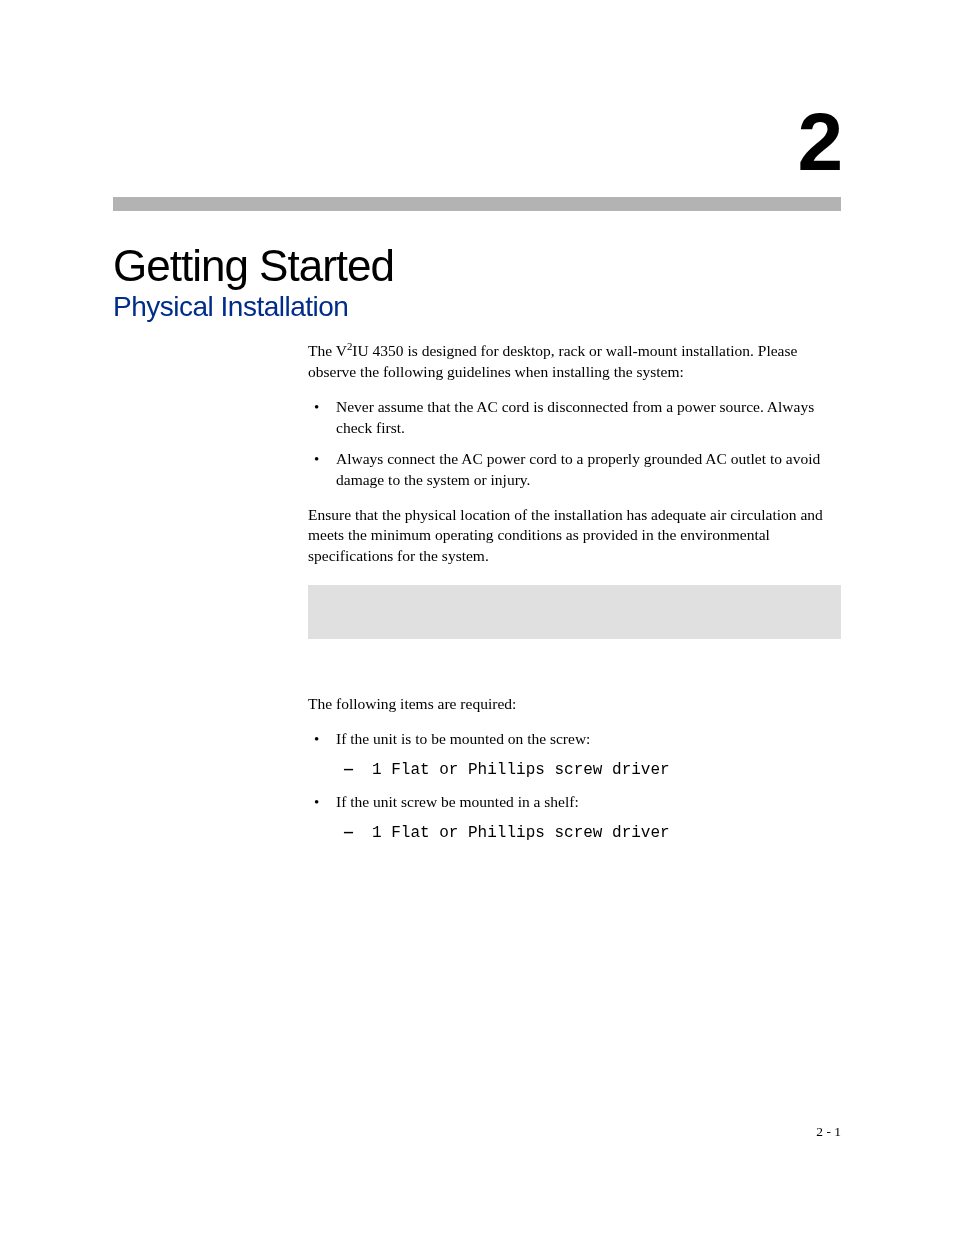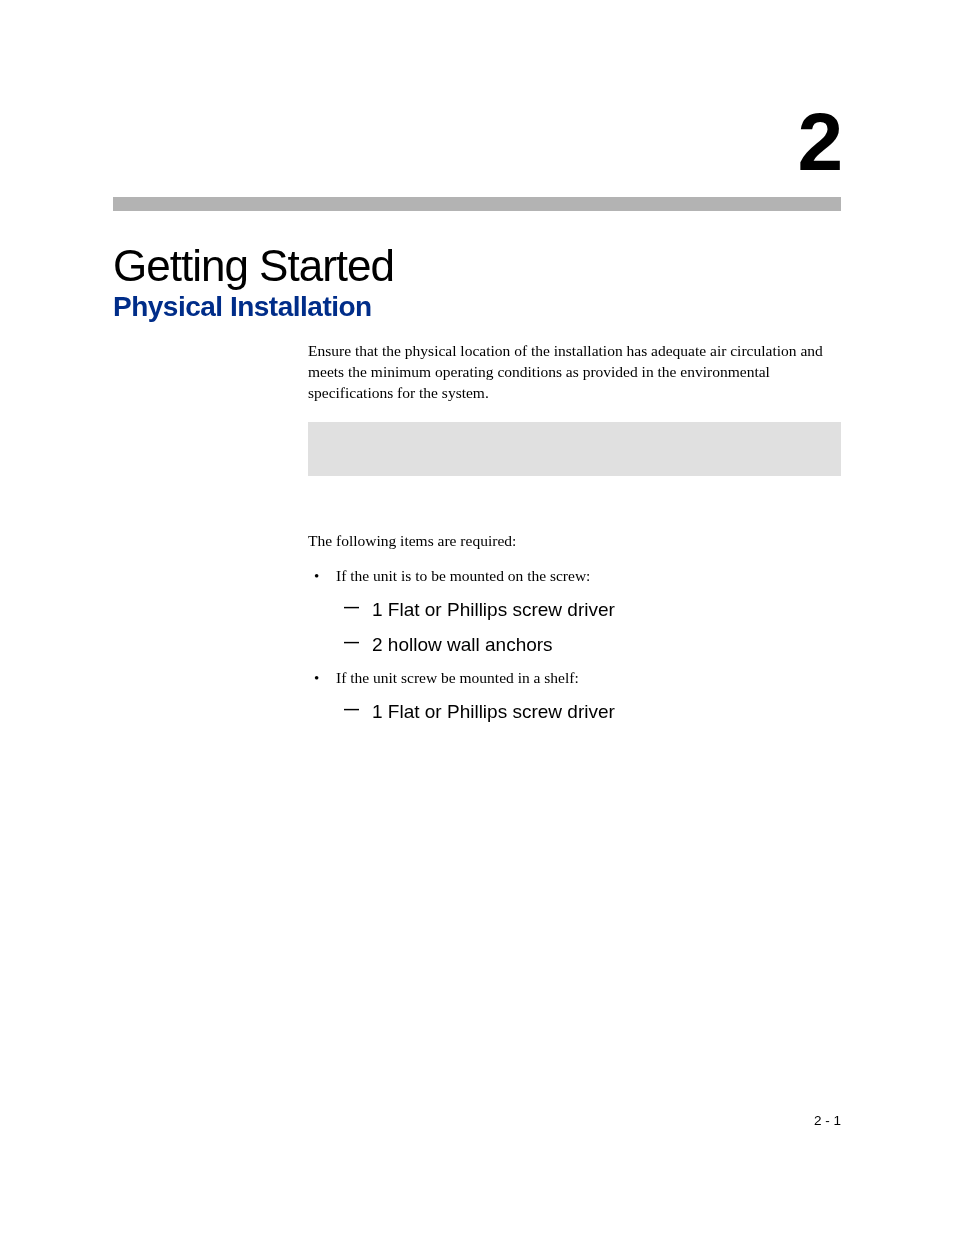--- a/index.html
+++ b/index.html
@@ -33,21 +33,21 @@
     }
     .chapter-title {
       font-family: 'Arial Narrow', Arial, sans-serif;
       font-size: 44px;
       font-weight: normal;
       letter-spacing: -1px;
     }
     .section-heading {
       font-family: 'Arial Narrow', Arial, sans-serif;
       font-size: 28px;
-      font-weight: bold;
+      font-weight: normal;
       color: #002d89;
       margin-bottom: 18px;
       letter-spacing: -0.5px;
     }
     .body-text {
       font-size: 15.5px;
       line-height: 1.35;
       margin-left: 195px;
       margin-bottom: 14px;
       font-family: "Palatino Linotype", Palatino, Georgia, serif;
@@ -77,76 +77,82 @@
       top: 0;
       font-size: 15px;
     }
     ul.dash-list {
       list-style: none;
       margin-top: 10px;
     }
     ul.dash-list > li {
       position: relative;
       padding-left: 36px;
-      font-size: 19px;
+      font-size: 16px;
       line-height: 1.35;
       margin-bottom: 10px;
-      font-family: Liberation Sans, sans-serif;
+      font-family: Liberation Mono, monospace;
     }
     ul.dash-list > li::before {
       content: "—";
       position: absolute;
       left: 8px;
       top: 0;
       font-size: 15px;
       font-weight: bold;
     }
     .gray-block {
       height: 54px;
       background: #e0e0e0;
       margin-left: 195px;
       margin-top: 18px;
       margin-bottom: 55px;
     }
     .page-number {
       position: absolute;
-      bottom: 107px;
+      bottom: 95px;
       right: 113px;
       font-size: 13.5px;
-      font-family: Liberation Sans, sans-serif;
+      font-family: Liberation Serif, serif;
     }
   </style>
 </head>
 <body>
 
 <div class="page">
 
   <div class="chapter-number">2</div>
 
   <div class="top-bar"></div>
 
   <h1 class="chapter-title">Getting Started</h1>
 
   <h2 class="section-heading">Physical Installation</h2>
 
+  <p class="body-text">
+    <span>The V</span><span class="superscript">2</span><span>IU 4350 is designed for desktop, rack or wall-mount installation. Please observe the following guidelines when installing the system:</span>
+  </p>
 
+  <ul class="bullet-list">
+    <li>Never assume that the AC cord is disconnected from a power source. Always check first.</li>
+    <li>Always connect the AC power cord to a properly grounded AC outlet to avoid damage to the system or injury.</li>
+  </ul>
 
   <p class="body-text">Ensure that the physical location of the installation has adequate air circulation and meets the minimum operating conditions as provided in the environmental specifications for the system.</p>
 
   <div class="gray-block"></div>
 
 
   <p class="body-text">The following items are required:</p>
 
   <ul class="bullet-list">
     <li>
       <span>If the unit is to be mounted on the screw:</span>
       <ul class="dash-list">
         <li>1 Flat or Phillips screw driver</li>
-        <li>2 hollow wall anchors</li>
       </ul>
     </li>
     <li>
       <span>If the unit screw be mounted in a shelf:</span>
       <ul class="dash-list">
         <li>1 Flat or Phillips screw driver</li>
       </ul>
     </li>
   </ul>
 

